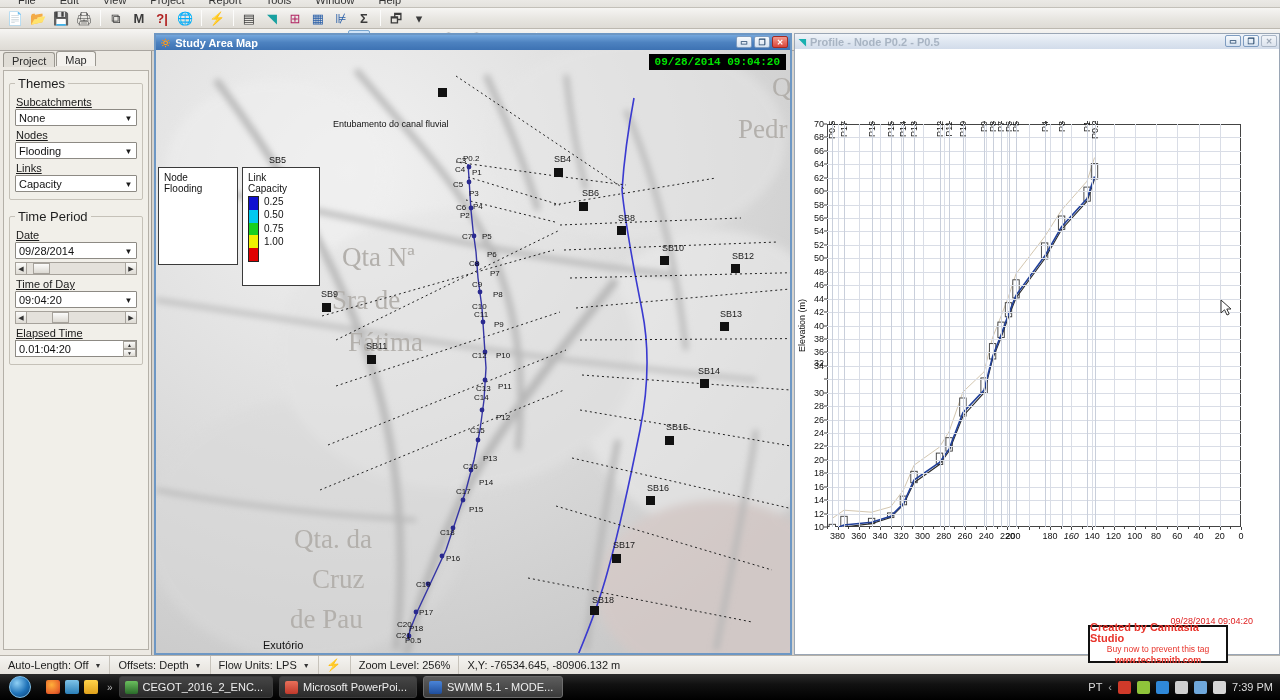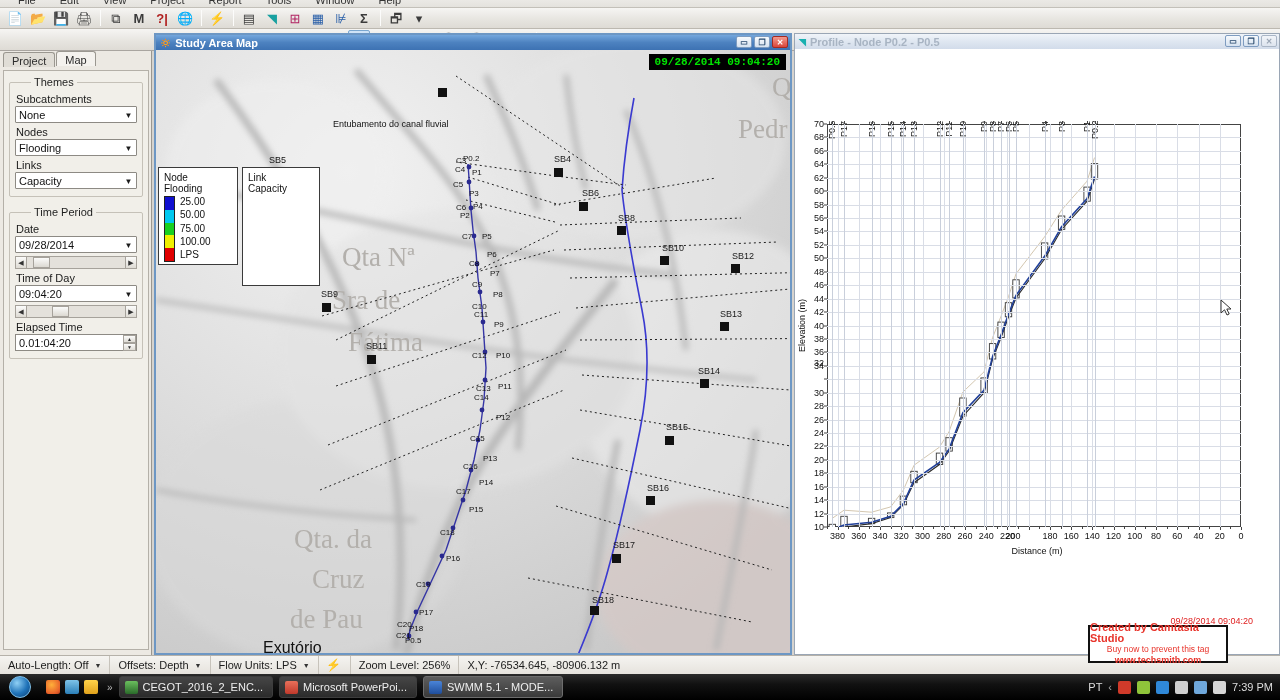--- a/index.html
+++ b/index.html
@@ -58,22 +58,22 @@
   .tab.active { background:#f4f2ee; position:relative; top:-1px; padding-bottom:2px;
                 font-weight:normal; }
   .panelbody {
     position:absolute; top:19px; left:3px; width:146px; height:580px;
     background:#f1efe9; border:1px solid #b4b0a8;
   }
   fieldset.grp {
     border:1px solid #c5c1b8; margin:5px 5px 0 5px; padding:2px 5px 7px 5px;
     border-radius:2px;
   }
-  fieldset.grp > legend { font-size:11px; color:#1e1e1e; padding:0 3px;margin-left:16px; }
-  .fieldlabel { font-size:11px; color:#1a1a1a; margin:3px 0 1px 1px; }
+  fieldset.grp > legend { font-size:13px; color:#1e1e1e; padding:0 3px; }
+  .fieldlabel { font-size:11px; color:#1a1a1a; margin:3px 0 1px 1px;text-decoration:underline; }
   .combo {
     position:relative; height:17px; background:#fff; border:1px solid #8d8a84;
     display:flex; align-items:center; padding:0 16px 0 3px; font-size:11px;
     color:#111; border-radius:1px;
   }
   .combo .arrow {
     position:absolute; right:2px; top:3px; width:11px; height:11px;
     display:flex; align-items:center; justify-content:center;
     font-size:8px; color:#1b1b1b;
   }
@@ -529,39 +529,39 @@
     <div class="nlbl" style="left:337px;top:240px">P8</div>
     <div class="nlbl" style="left:316px;top:252px">C10</div>
     <div class="nlbl" style="left:318px;top:260px">C11</div>
     <div class="nlbl" style="left:338px;top:270px">P9</div>
     <div class="nlbl" style="left:316px;top:301px">C12</div>
     <div class="nlbl" style="left:340px;top:301px">P10</div>
     <div class="nlbl" style="left:320px;top:334px">C13</div>
     <div class="nlbl" style="left:342px;top:332px">P11</div>
     <div class="nlbl" style="left:318px;top:343px">C14</div>
     <div class="nlbl" style="left:340px;top:363px">P12</div>
-    <div class="nlbl" style="left:314px;top:384px">C15</div>
+    <div class="nlbl" style="left:314px;top:376px">C15</div>
     <div class="nlbl" style="left:327px;top:404px">P13</div>
     <div class="nlbl" style="left:307px;top:412px">C16</div>
     <div class="nlbl" style="left:323px;top:428px">P14</div>
     <div class="nlbl" style="left:300px;top:437px">C17</div>
     <div class="nlbl" style="left:313px;top:455px">P15</div>
     <div class="nlbl" style="left:284px;top:478px">C18</div>
     <div class="nlbl" style="left:290px;top:504px">P16</div>
     <div class="nlbl" style="left:260px;top:530px">C19</div>
     <div class="nlbl" style="left:263px;top:558px">P17</div>
     <div class="nlbl" style="left:241px;top:570px">C20</div>
     <div class="nlbl" style="left:253px;top:574px">P18</div>
     <div class="nlbl" style="left:240px;top:581px">C21</div>
     <div class="nlbl" style="left:249px;top:586px">P0.5</div>
     <div class="nlbl" style="left:304px;top:161px">P2</div>
 
     <div class="maplabel" style="left:177px;top:69px">Entubamento do canal fluvial</div>
     <div class="maplabel" style="left:113px;top:105px">SB5</div>
-    <div class="maplabel" style="left:107px;top:589px;font-size:16px">Exutório</div>
+    <div class="maplabel" style="left:107px;top:589px;font-size:11px">Exutório</div>
 
     <div class="sbnode" style="left:282px;top:38px"></div>
 
     <div class="sblbl" style="left:398px;top:104px">SB4</div>
     <div class="sbnode" style="left:398px;top:118px"></div>
     <div class="sblbl" style="left:426px;top:138px">SB6</div>
     <div class="sbnode" style="left:423px;top:152px"></div>
     <div class="sblbl" style="left:462px;top:163px">SB8</div>
     <div class="sbnode" style="left:461px;top:176px"></div>
     <div class="sblbl" style="left:165px;top:239px">SB9</div>
@@ -581,61 +581,59 @@
     <div class="sblbl" style="left:491px;top:433px">SB16</div>
     <div class="sbnode" style="left:490px;top:446px"></div>
     <div class="sblbl" style="left:457px;top:490px">SB17</div>
     <div class="sbnode" style="left:456px;top:504px"></div>
     <div class="sblbl" style="left:436px;top:545px">SB18</div>
     <div class="sbnode" style="left:434px;top:556px"></div>
 
     <div class="legendbox" style="left:2px;top:117px;width:80px;height:98px">
       <div class="ltitle">Node</div>
       <div class="ltitle">Flooding</div>
+    </div>
+
+    <div class="legendbox" style="left:86px;top:117px;width:78px;height:119px">
+      <div class="ltitle">Link</div>
+      <div class="ltitle">Capacity</div>
       <div class="legendbody" style="height:66px">
         <div class="legendbar">
           <i style="background:#1010d0"></i>
             <i style="background:#00c8f0"></i>
           <i style="background:#18d020"></i>
             <i style="background:#f0f000"></i>
           <i style="background:#e00000"></i>
         </div>
-        <div class="legendvals">
-          <span>25.00</span>
-          <span>50.00</span>
-          <span>75.00</span>
-          <span>100.00</span>
-          <span>LPS</span>
+        <div class="legendvals" style="padding-bottom:13px">
+          <span>0.25</span>
+          <span>0.50</span>
+          <span>0.75</span>
+          <span>1.00</span>
         </div>
       </div>
-    </div>
-
-    <div class="legendbox" style="left:86px;top:117px;width:78px;height:119px">
-      <div class="ltitle">Link</div>
-      <div class="ltitle">Capacity</div>
     </div>
 
     <div id="maptime">09/28/2014 09:04:20</div>
   </div>
 </div>
 
 <div id="profwin">
   <div class="wtitle inactive">
     <span class="wicon" style="color:#19b0b0">◥</span>
     <span>Profile - Node P0.2 - P0.5</span>
     <span class="wbtns">
       <span class="wbtn">▭</span>
       <span class="wbtn">❐</span>
       <span class="wbtn closeg">✕</span>
     </span>
   </div>
 
   <div id="profbody">
     <div id="ylabel">Elevation (m)</div>
-    <div id="xlabel">Distance (m)</div>
 
     <div id="plotarea">
       <div id="plotframe"></div>
       <svg id="plotsvg" width="414" height="403" style="position:absolute;left:0;top:0">
           <polyline points="5.3,394.3 17.0,386.2 44.6,388.2 63.7,382.9 76.4,366.1 87.0,341.2 112.5,323.1 122.1,307.6 135.9,268.0 157.1,247.8 165.6,213.6 174.1,192.1 181.5,172.6 189.0,149.8 217.6,112.8 234.6,86.0 260.1,57.1 267.5,33.6" fill="none" stroke="#c8b89a" stroke-width="0.8"></polyline>
           <rect x="2.1" y="400.3" width="6.4" height="7.4" fill="#ffffff" stroke="#3a3a3a" stroke-width="0.9"></rect>
           <rect x="13.8" y="392.3" width="6.4" height="10.7" fill="#ffffff" stroke="#3a3a3a" stroke-width="0.9"></rect>
           <rect x="41.4" y="394.3" width="6.4" height="5.4" fill="#ffffff" stroke="#3a3a3a" stroke-width="0.9"></rect>
           <rect x="60.5" y="388.9" width="6.4" height="4.7" fill="#ffffff" stroke="#3a3a3a" stroke-width="0.9"></rect>
           <rect x="73.2" y="372.1" width="6.4" height="8.7" fill="#ffffff" stroke="#3a3a3a" stroke-width="0.9"></rect>
@@ -773,21 +771,21 @@
         <div class="gv" style="left: 180.462px;"></div>
         <div class="xtick" style="left: 180.462px;">220</div>
         <div class="xtickmark" style="left: 180.462px;"></div>
         <div class="gv" style="left: 201.692px;"></div>
         <div class="xtick" style="left: 186px;">200</div>
         <div class="xtickmark" style="left: 201.692px;"></div>
         <div class="gv" style="left: 222.923px;"></div>
         <div class="xtick" style="left: 222.923px;">180</div>
         <div class="xtickmark" style="left: 222.923px;"></div>
         <div class="gv" style="left: 244.154px;"></div>
-        <div class="xtick" style="left: 244.154px;">160</div>
+        <div class="xtick" style="left: 244.154px; font-style: italic;">160</div>
         <div class="xtickmark" style="left: 244.154px;"></div>
         <div class="gv" style="left: 265.385px;"></div>
         <div class="xtick" style="left: 265.385px;">140</div>
         <div class="xtickmark" style="left: 265.385px;"></div>
         <div class="gv" style="left: 286.615px;"></div>
         <div class="xtick" style="left: 286.615px;">120</div>
         <div class="xtickmark" style="left: 286.615px;"></div>
         <div class="gv" style="left: 307.846px;"></div>
         <div class="xtick" style="left: 307.846px;">100</div>
         <div class="xtickmark" style="left: 307.846px;"></div>

